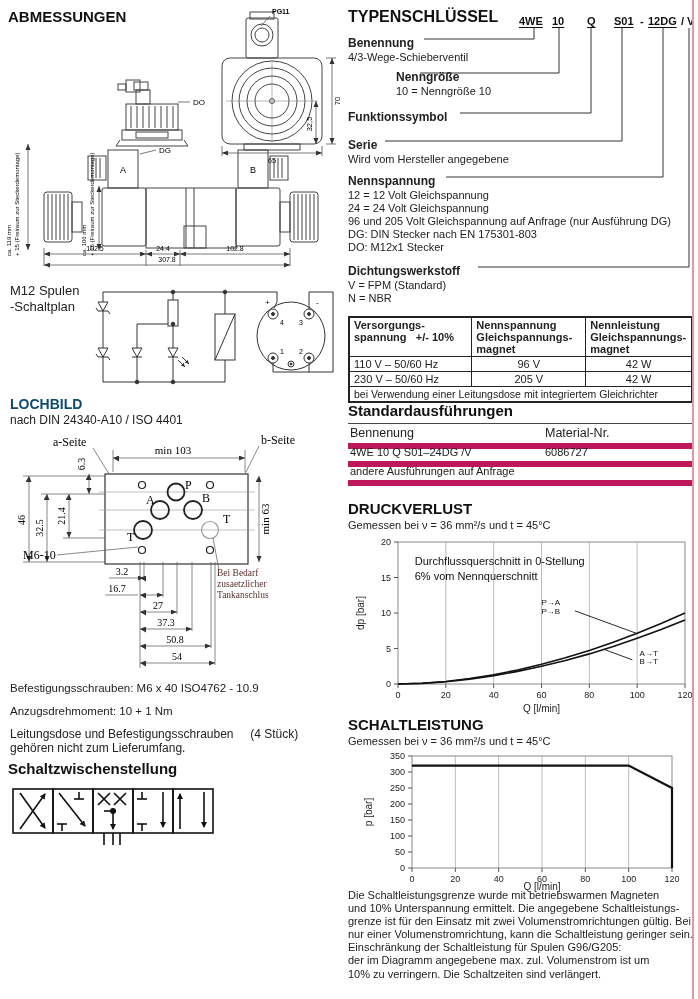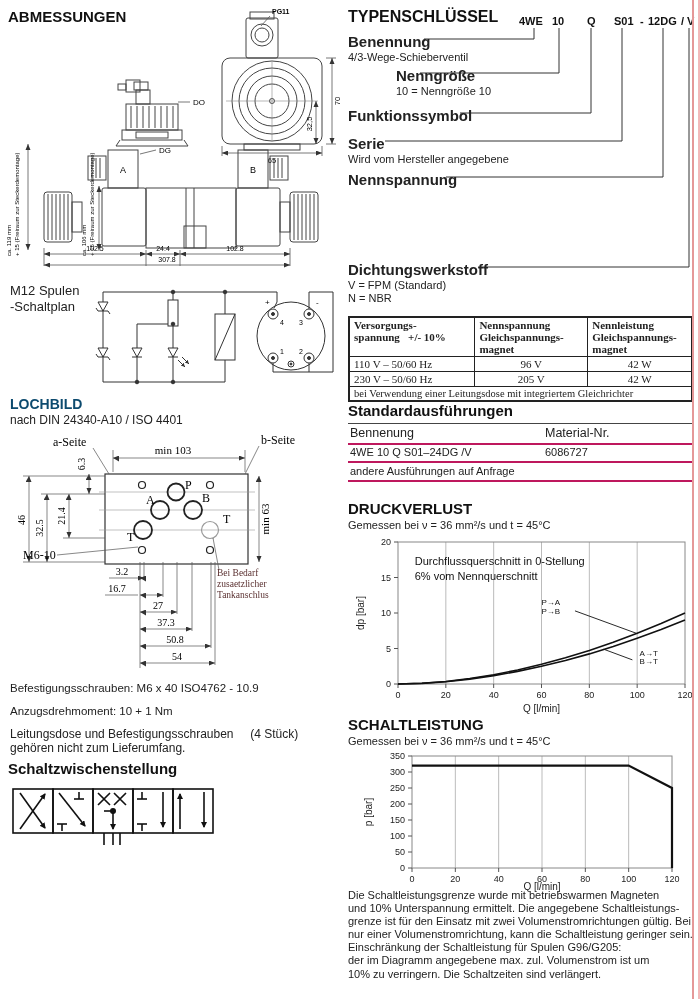--- a/index.html
+++ b/index.html
@@ -2,34 +2,34 @@
 <html><head>
 <meta charset="utf-8">
 <style>
   html,body{margin:0;padding:0;}
   body{width:700px;height:999px;position:relative;background:#ffffff;overflow:hidden;
        font-family:"Liberation Sans",sans-serif;color:#222;}
   .abs{position:absolute;}
   .h1{font-weight:bold;font-size:15px;color:#111;}
   .h2{font-weight:bold;font-size:14px;color:#0c4a6e;}
   .body11{font-size:11px;line-height:13px;white-space:pre-line;}
-  .lbl{font-weight:bold;font-size:15px;}
+  .lbl{font-weight:bold;font-size:12px;}
   .pre{white-space:pre-wrap;}
   .code-seg{position:absolute;font-weight:bold;font-size:11px;color:#111;}
-  .u{text-underline-offset:2px;}
+  .u{text-decoration:underline;text-underline-offset:2px;}
   svg{display:block;}
   text{font-family:"Liberation Sans",sans-serif;}
   .serif, .serif text{font-family:"Liberation Serif",serif;}
   table.vt{border-collapse:collapse;width:345px;font-size:11px;}
-  table.vt th, table.vt td{border:1px solid #222;padding:1px 4px;vertical-align:top;font-family:Liberation Serif, serif;}
+  table.vt th, table.vt td{border:1px solid #222;padding:1px 4px;vertical-align:top;}
   table.vt{border:2px solid #222;}
   table.vt th{text-align:left;font-size:11px;white-space:pre-wrap;font-weight:bold;}
   table.vt td.c{text-align:center;}
   table.vt td.foot{font-size:10.5px;border-top:1px solid #222;}
-  .stdrow{position:absolute;left:0;width:344px;border-bottom:2px solid #be185d;text-align:center;}
+  .stdrow{position:absolute;left:0;width:344px;border-bottom:6px solid #be185d;text-align:center;}
   .ctick{font-size:9px;fill:#222;}
   .caxl{font-size:10px;fill:#222;}
   .cann{fill:#111;}
   .redline{position:absolute;top:0;height:999px;width:2px;}
 </style>
 </head>
 <body>
 
 <div class="abs h1" style="left:8px;top:8px;">ABMESSUNGEN</div>
 
@@ -400,20 +400,25 @@
 <div class="abs" style="left:348px;top:107px;width:340px;">
   <span class="lbl">Funktionssymbol</span>
   <div class="body11"></div>
 </div>
 <div class="abs" style="left:348px;top:135px;width:340px;">
   <span class="lbl">Serie</span>
   <div class="body11">Wird vom Hersteller angegebene</div>
 </div>
 <div class="abs" style="left:348px;top:171px;width:345px;">
   <span class="lbl">Nennspannung</span>
+  <div class="body11">12 = 12 Volt Gleichspannung
+24 = 24 Volt Gleichspannung
+96 und 205 Volt Gleichspannung auf Anfrage (nur Ausführung DG)
+DG: DIN Stecker nach EN 175301-803
+DO: M12x1 Stecker</div>
 </div>
 <div class="abs" style="left:348px;top:261px;width:340px;">
   <span class="lbl">Dichtungswerkstoff</span>
   <div class="body11">V = FPM (Standard)
 N = NBR</div>
 </div>
 
 <table class="vt abs" style="left:348px;top:316px;">
   <tbody>
       <tr>

